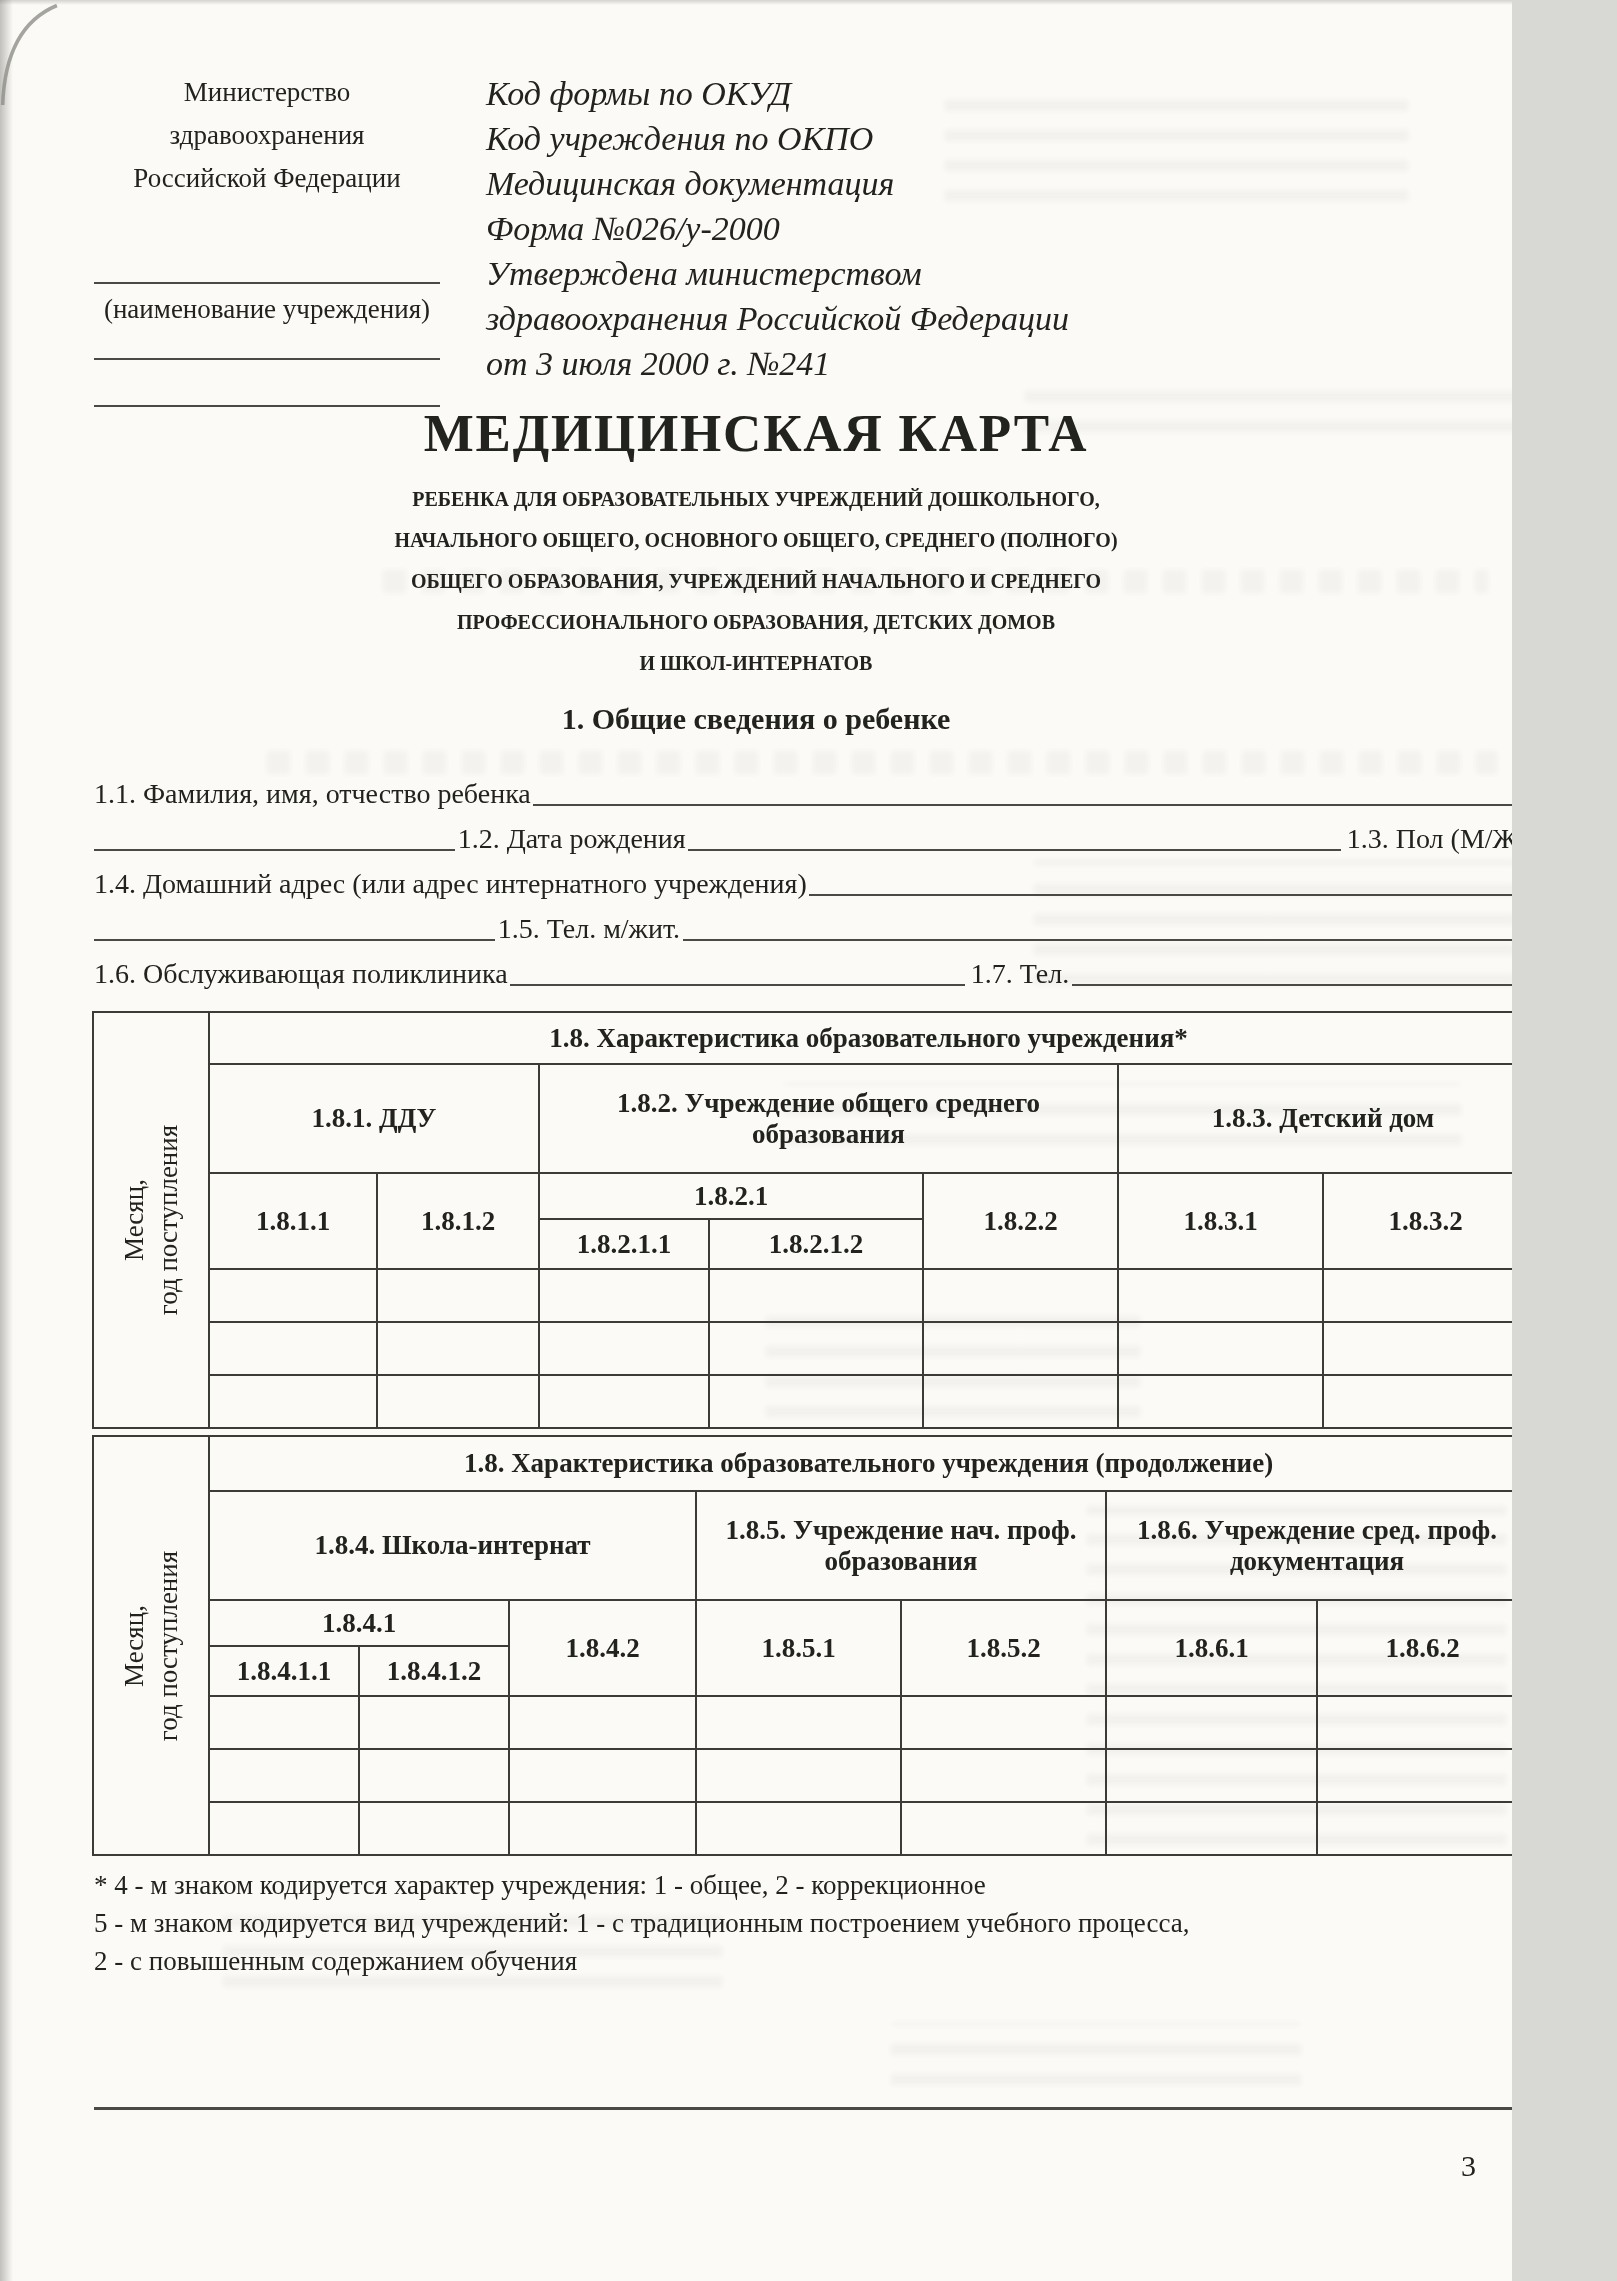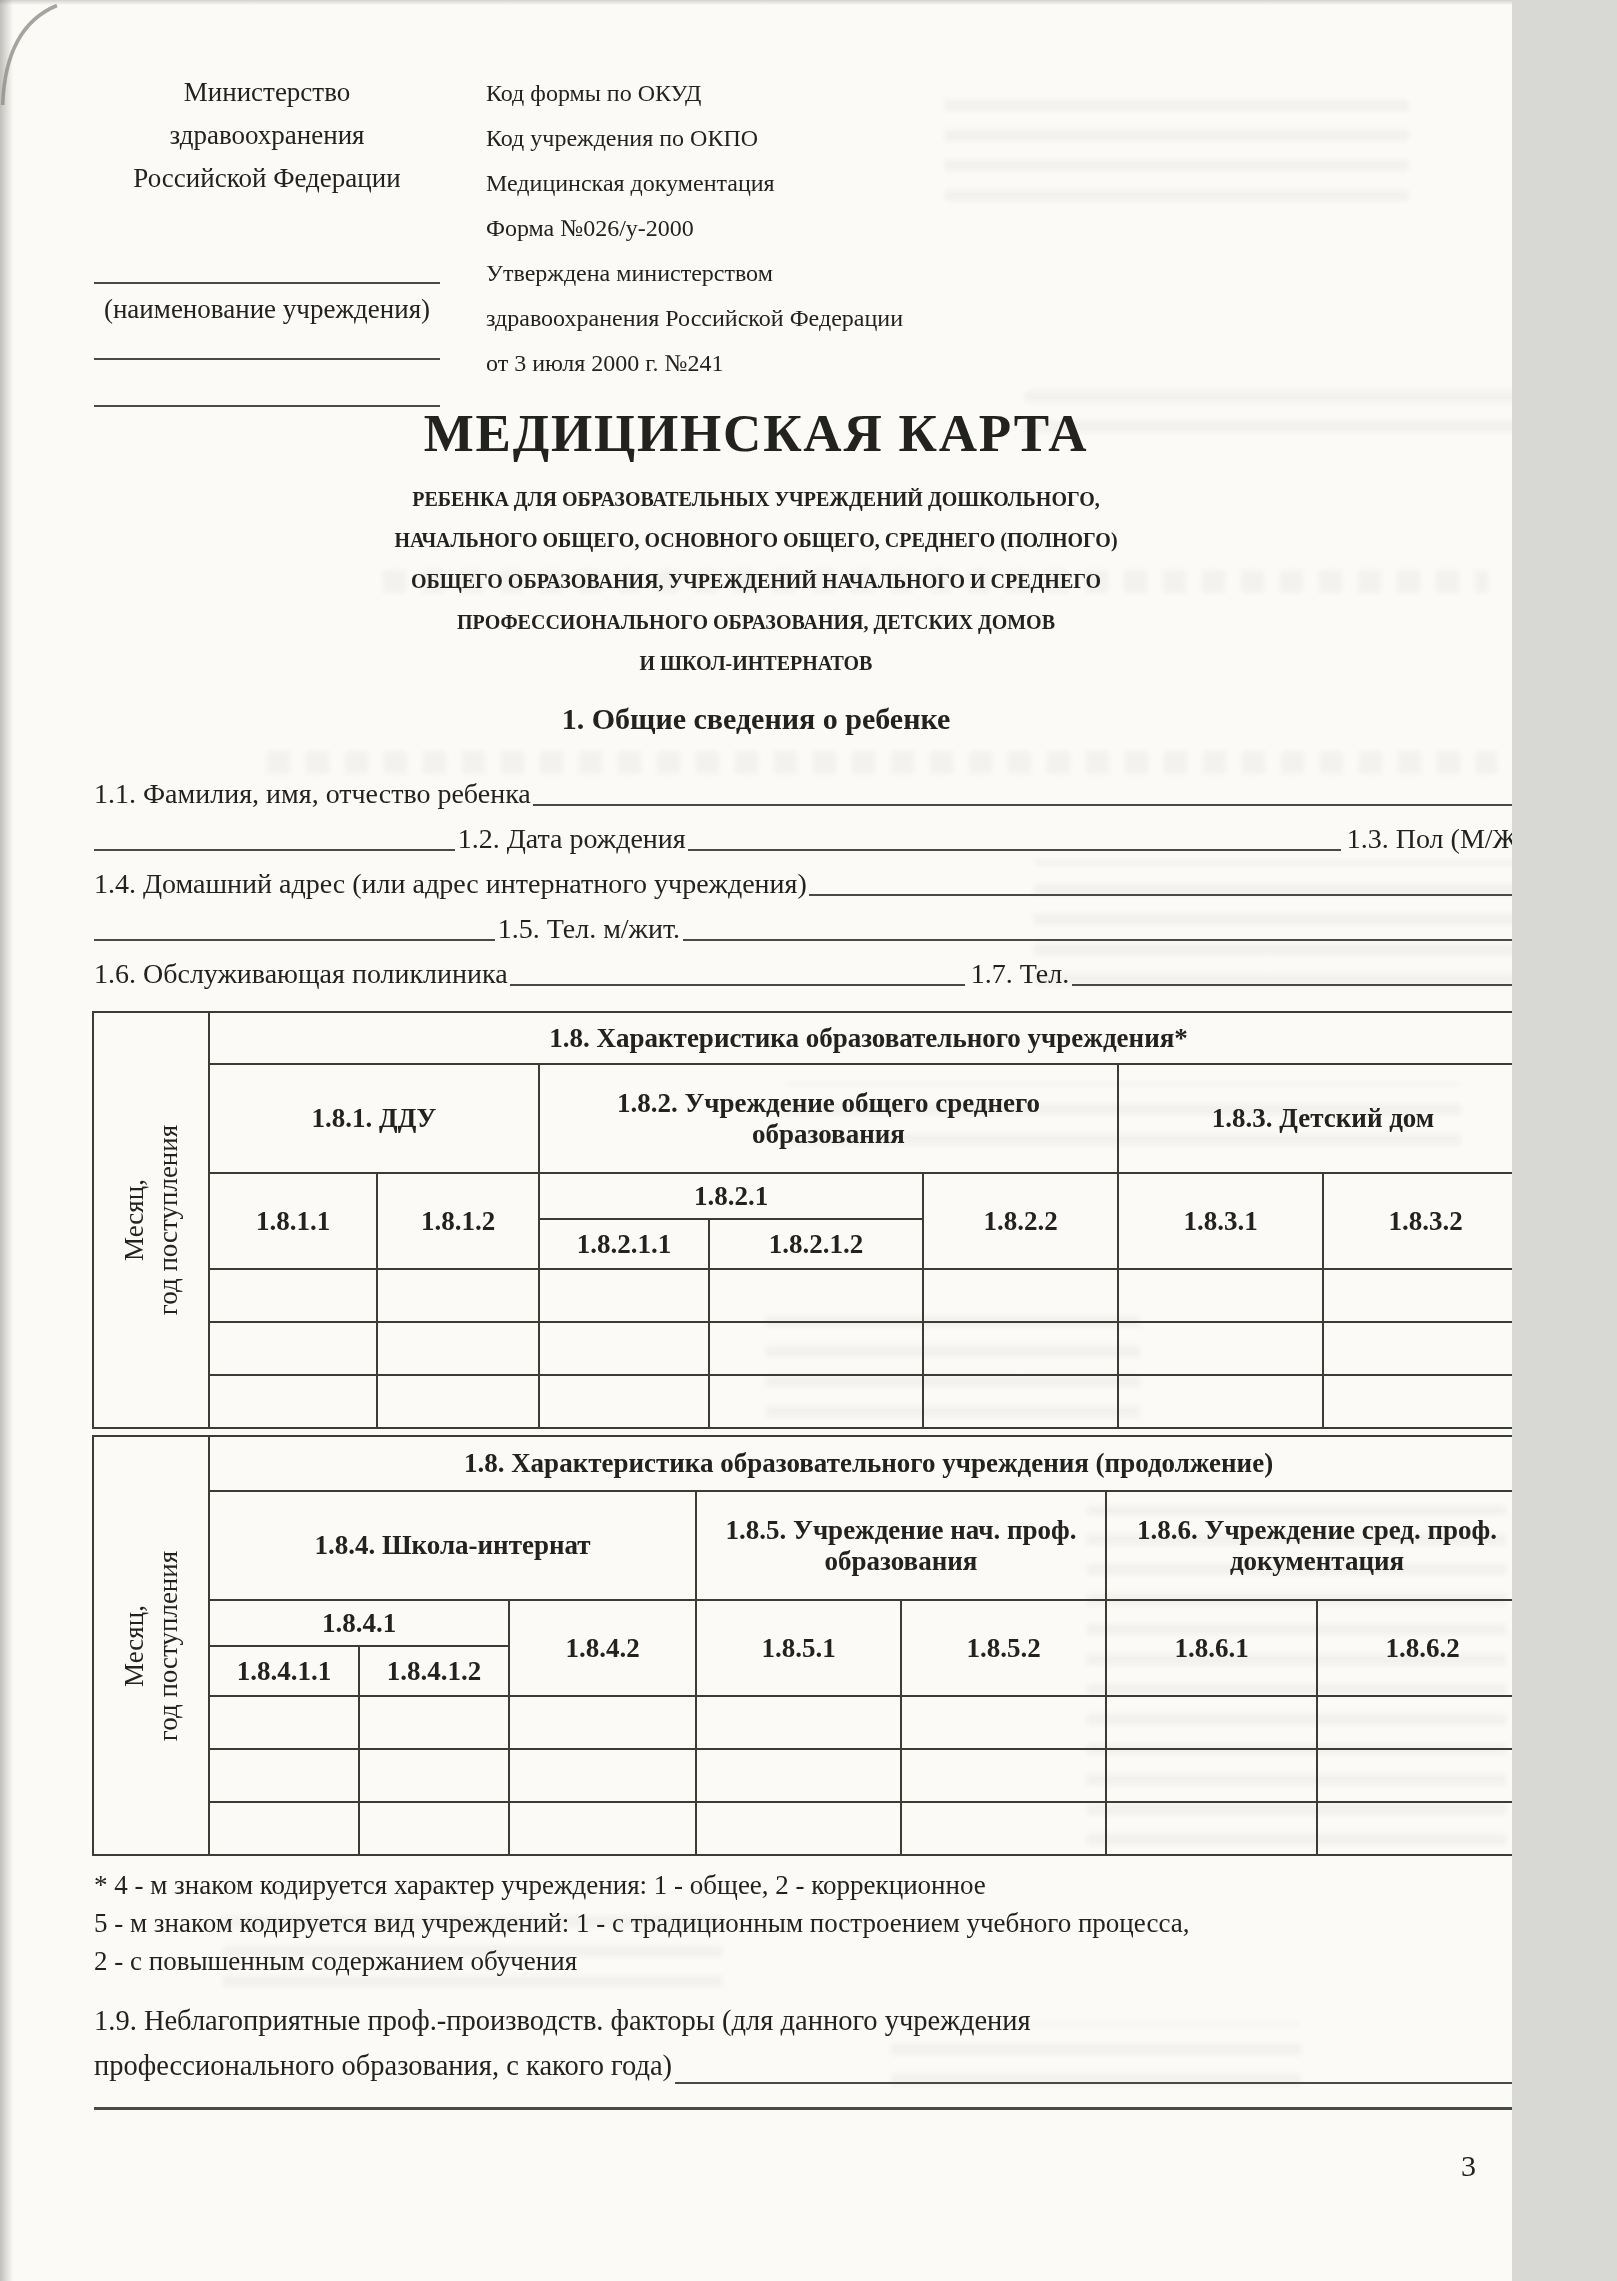--- a/index.html
+++ b/index.html
@@ -20,21 +20,21 @@
   .smudge.h { background:repeating-linear-gradient(90deg, rgba(108,108,118,.12) 0 23px, rgba(0,0,0,0) 23px 39px); height:23px; }
 
   
   .hdr-left { position:absolute; left:94px; top:71px; width:346px; text-align:center;
     font-size:27px; line-height:43px; }
   .uline { border-bottom:2.7px solid #4a4a44; height:0; }
   .hdr-left .u1 { margin-top:82px; }
   .hdr-left .caption { margin-top:3.6px; font-size:27px; }
   .hdr-left .u2 { margin-top:27px; }
   .hdr-left .u3 { margin-top:45px; }
-  .hdr-right { position:absolute; left:486px; top:71px; width:606px; font-size:24px; line-height:45px; }
+  .hdr-right { position:absolute; left:486px; top:71px; width:606px; font-size:34px; line-height:45px;font-style:italic; }
 
   .title { position:absolute; left:0; top:403px; width:100%; text-align:center;
     font-size:53px; font-weight:bold; letter-spacing:1.8px; }
   .subtitle { position:absolute; left:0; top:479px; width:100%; text-align:center;
     font-size:20px; font-weight:bold; line-height:41px; }
   .sec-heading { position:absolute; left:0; top:702px; width:100%; text-align:center;
     font-size:30px; font-weight:bold; }
 
   
   .fields { position:absolute; left:94px; top:765px; width:1433px; font-size:28px; }
@@ -287,25 +287,18 @@
     </tr>
   </tbody>
     </table>
 
   <div class="footnote">
     <div>* 4 - м знаком кодируется характер учреждения: 1 - общее, 2 - коррекционное</div>
     <div>5 - м знаком кодируется вид учреждений: 1 - с традиционным построением учебного процесса,</div>
     <div>2 - с повышенным содержанием обучения</div>
   </div>
 
-  <div class="f19">
-    <div>1.9. Неблагоприятные проф.-производств. факторы (для данного учреждения</div>
-    <div class="frow">
-      <span class="lbl">профессионального образования, с какого года)</span>
-      <span class="fill"></span>
-    </div>
-  </div>
 
   <div class="bottom-rule"></div>
 
   <div class="pagenum">3</div>
 </div>
 
 
 </body></html>

